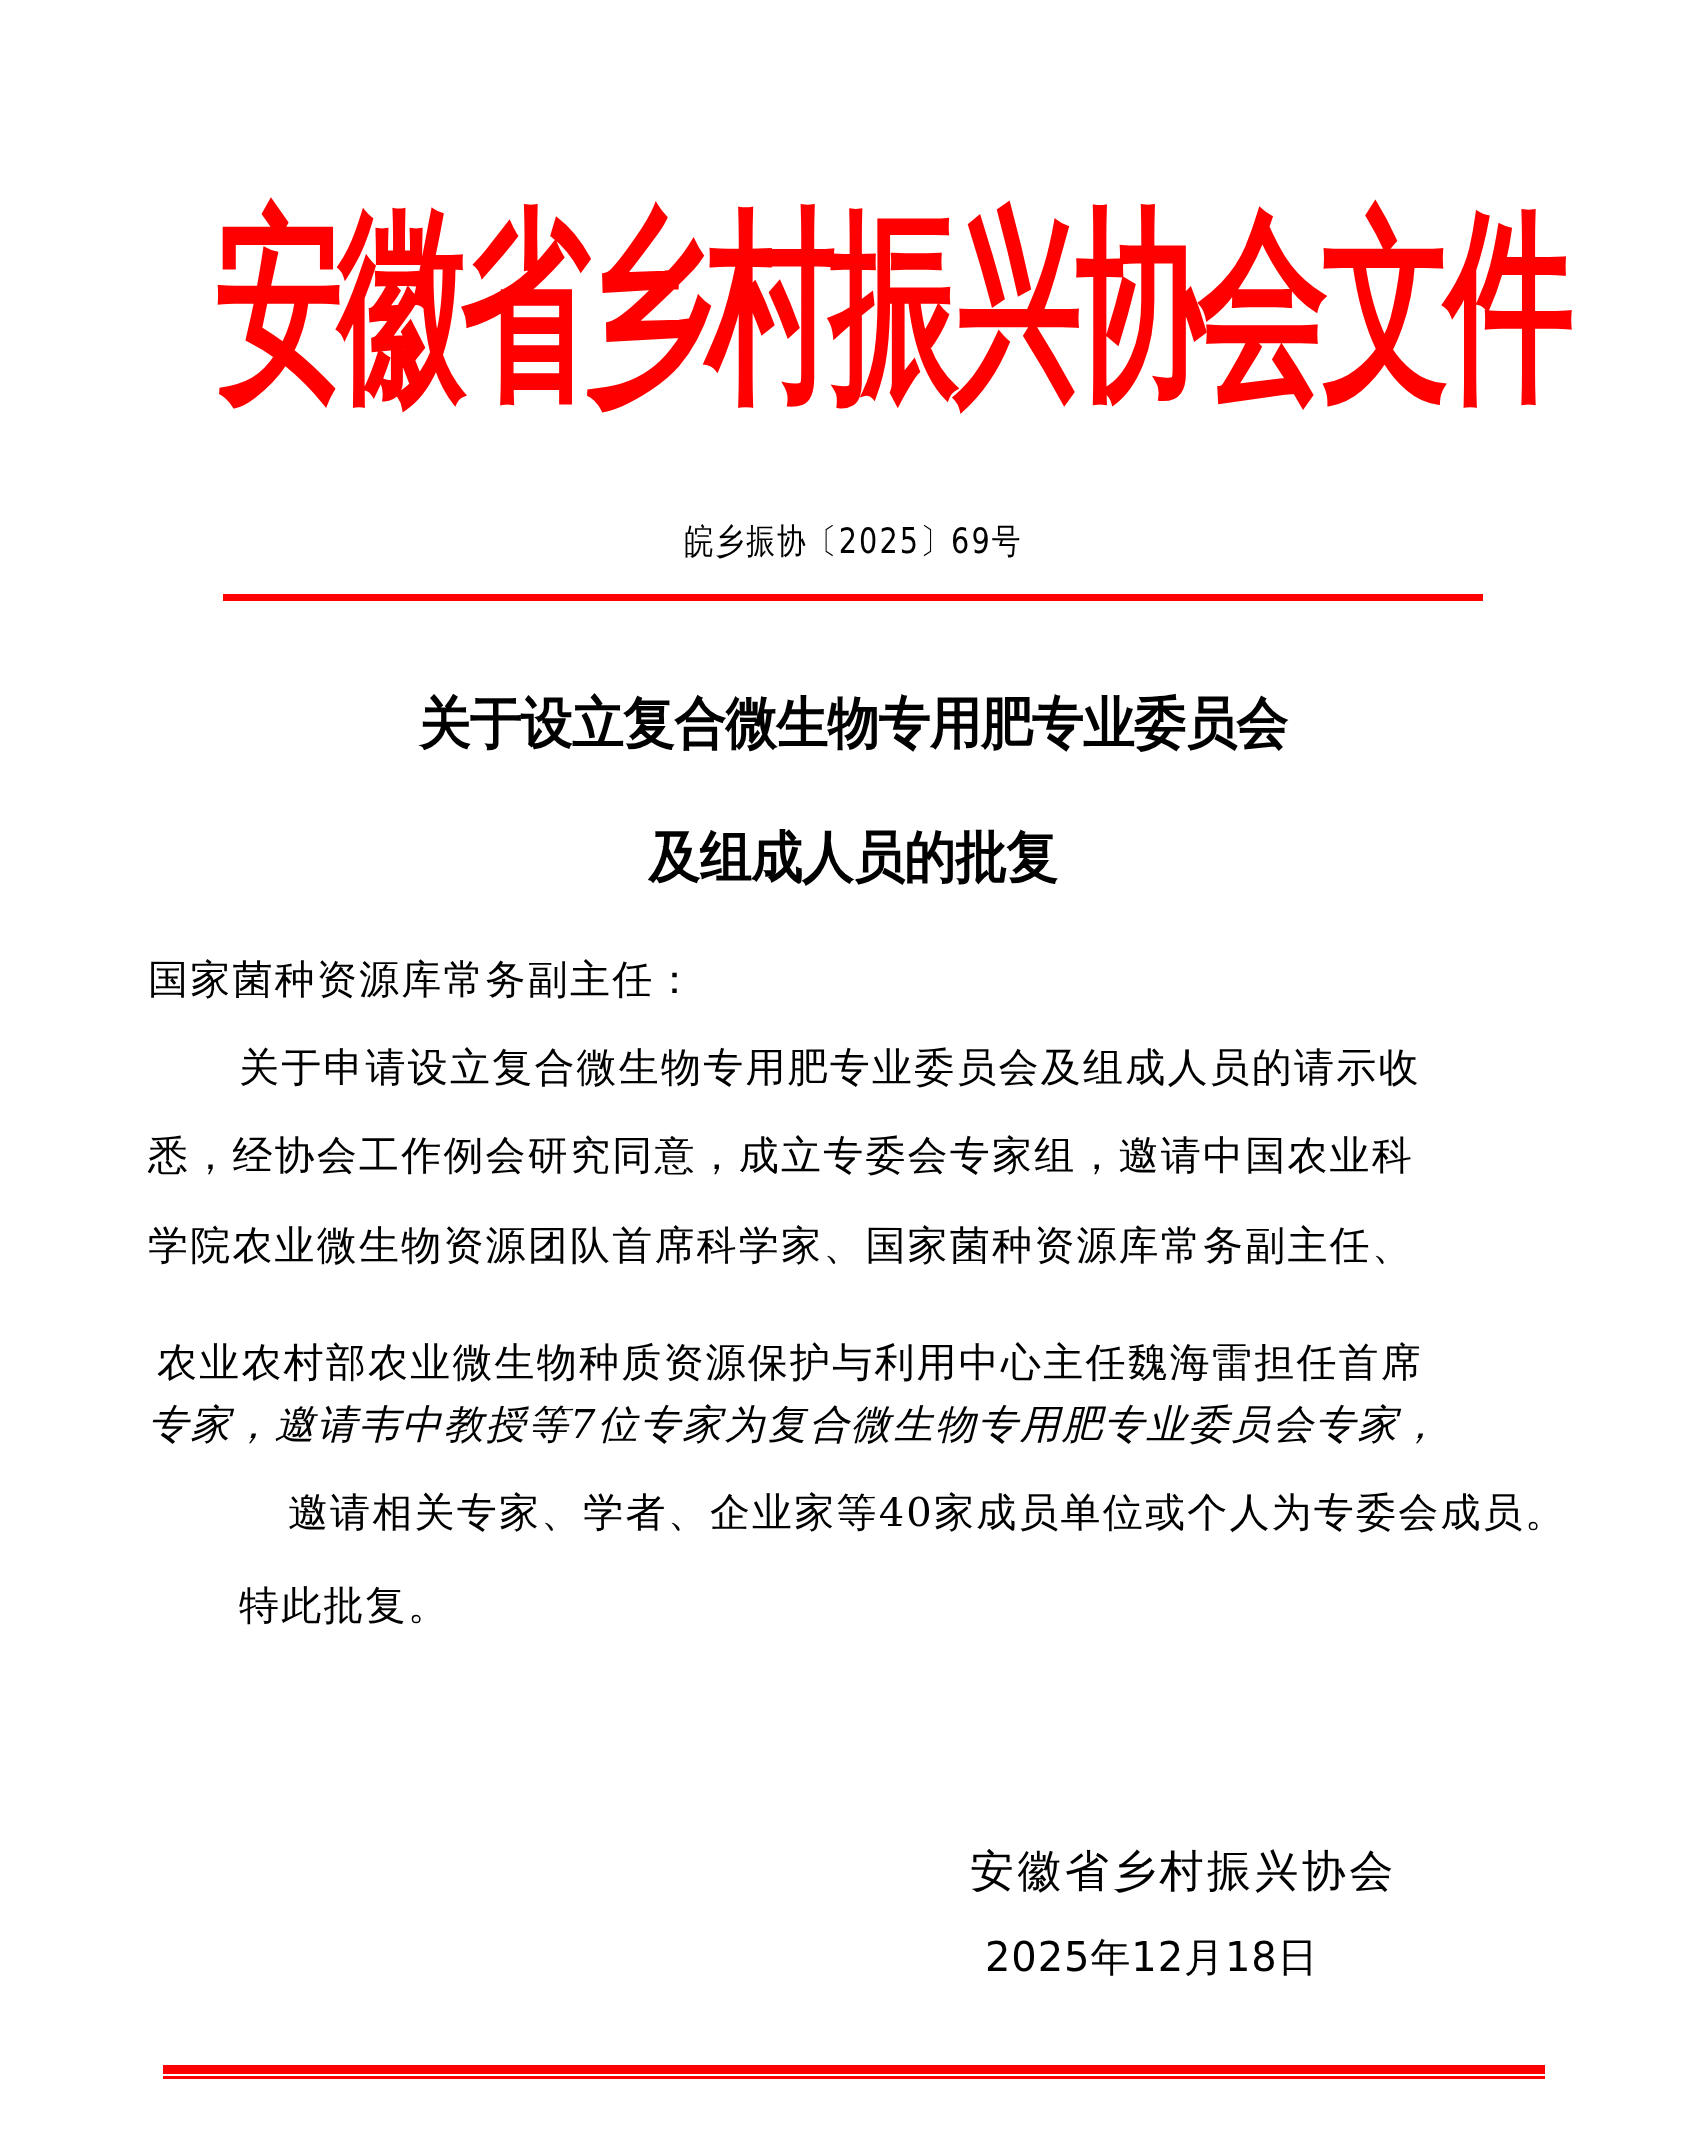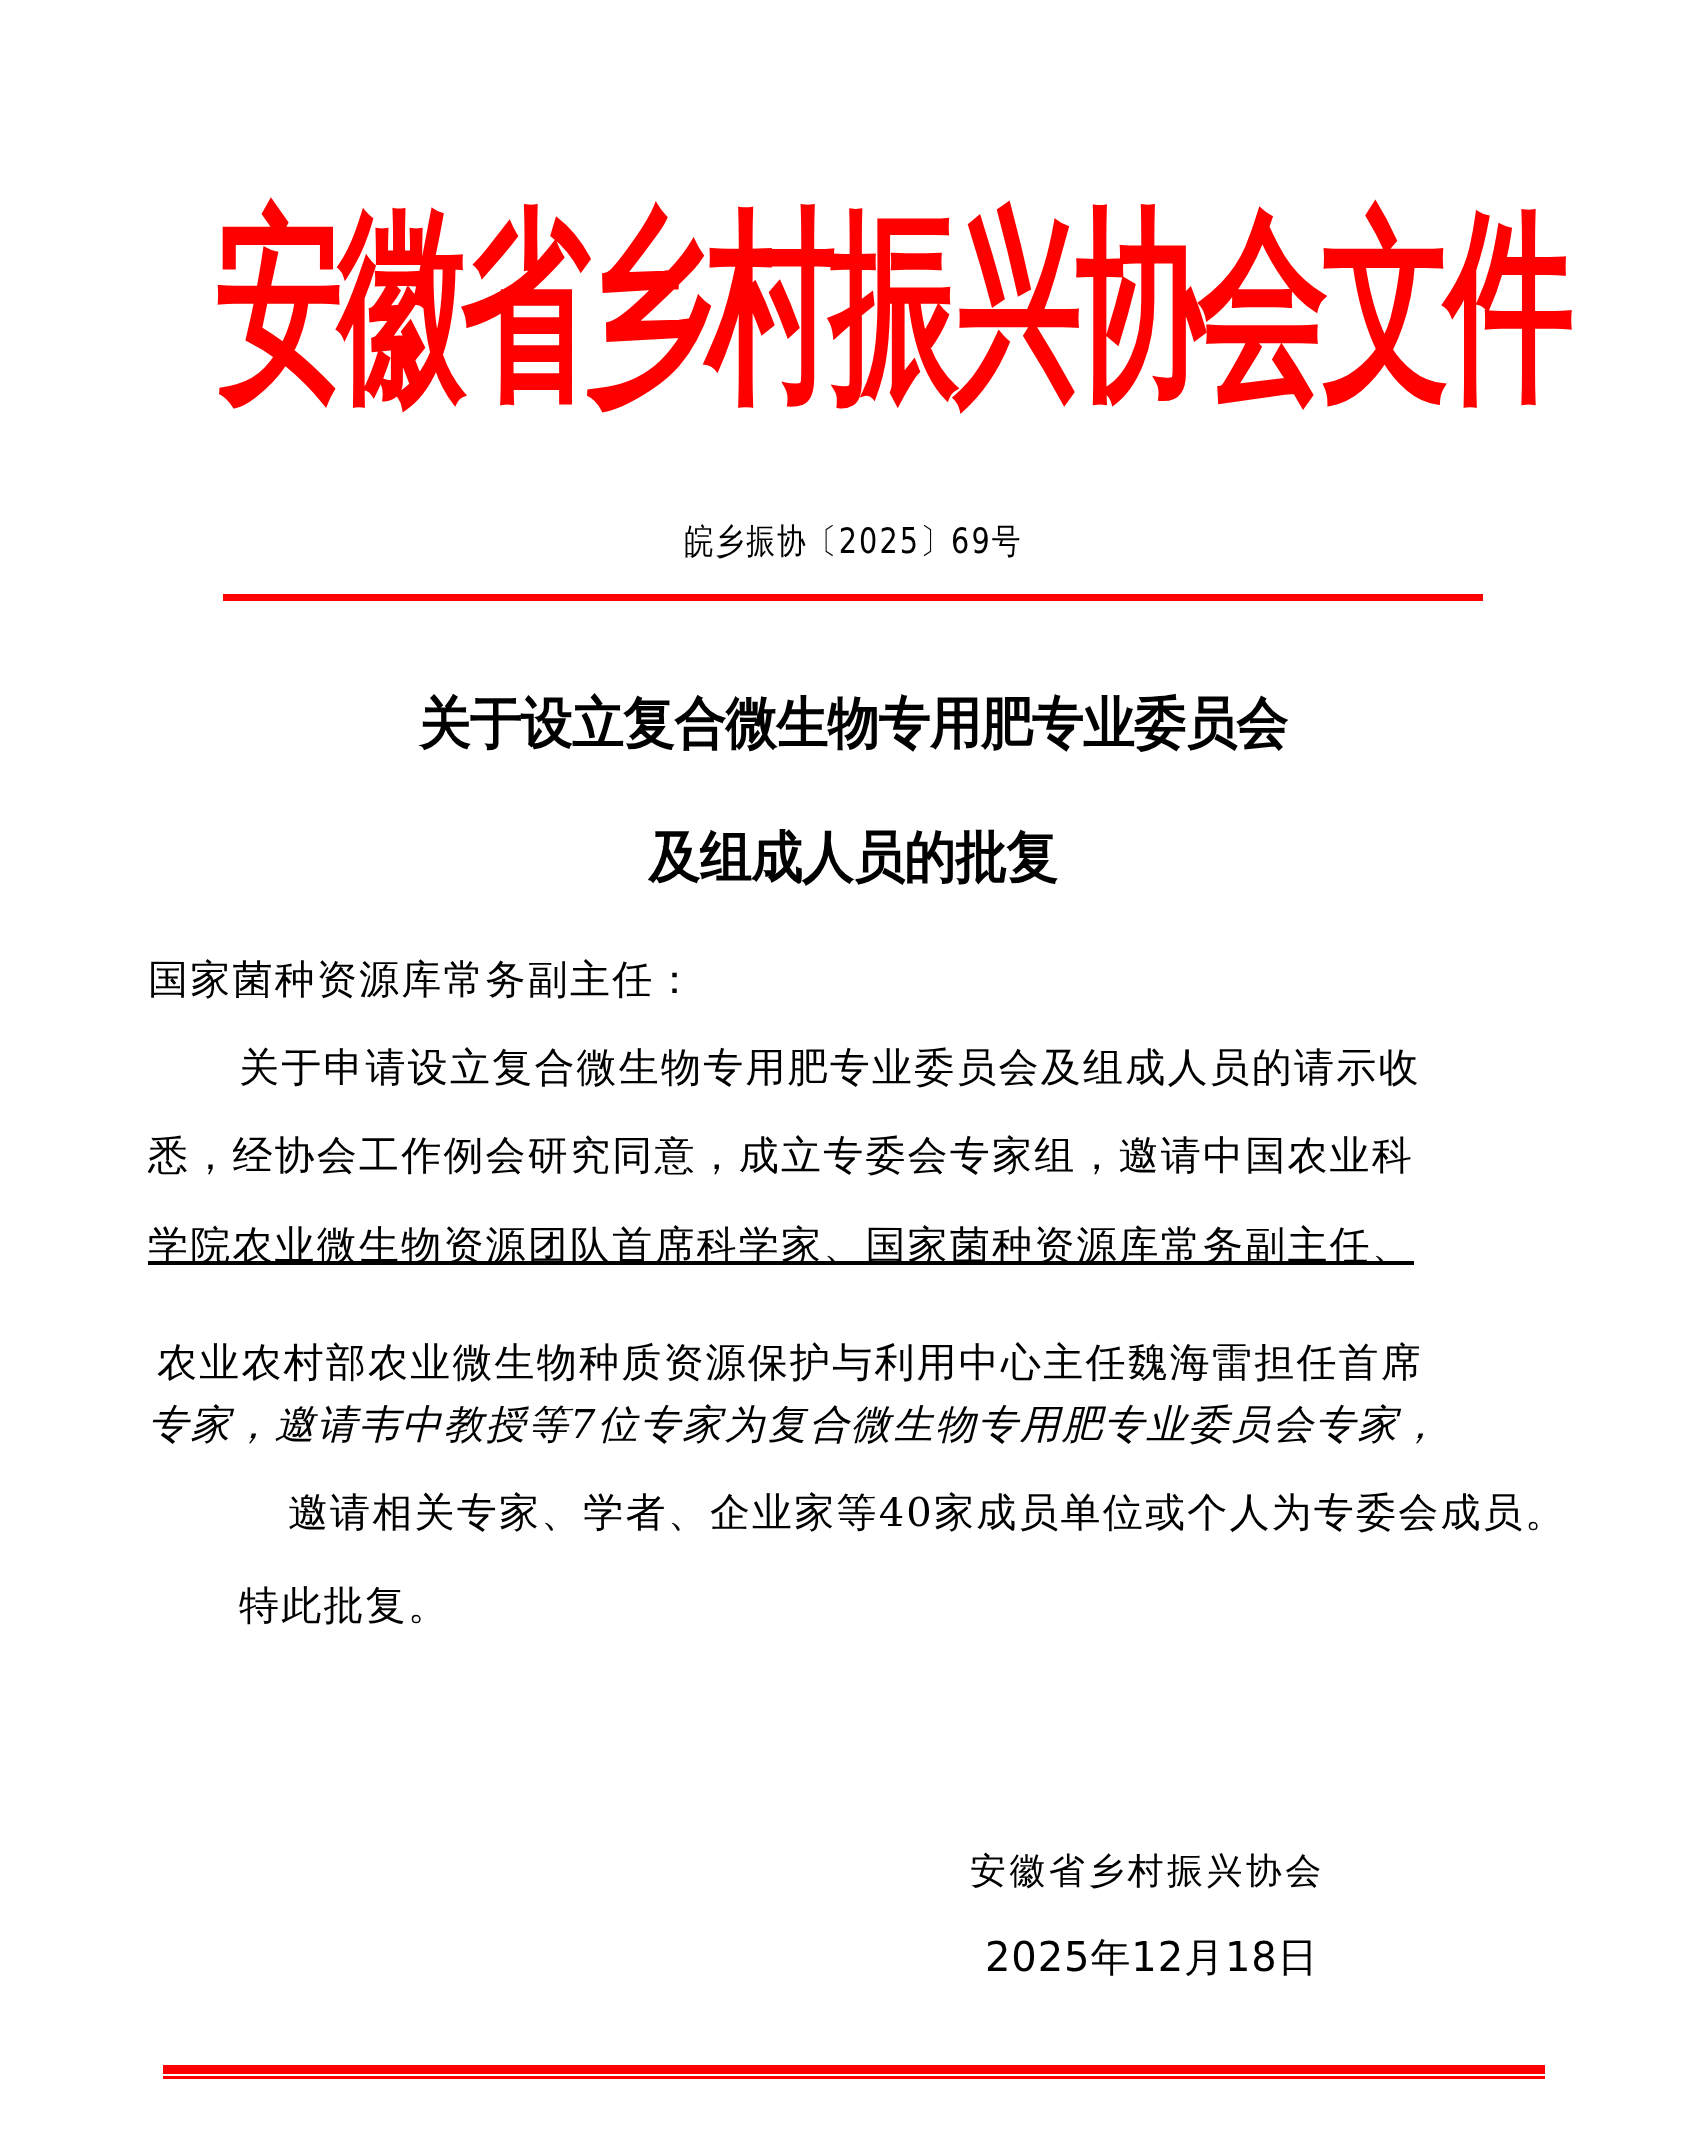--- a/index.html
+++ b/index.html
@@ -84,31 +84,31 @@
       font-size: 40px;
       line-height: 52px;
       white-space: nowrap;
       letter-spacing: 2.2px;
     }
     .salutation { top: 953px; }
     .para-line { width: 1419px; }
     .para-line.indent { left: 239px; }
     .l-0 { top: 1041px; }
     .l-1 { top: 1129px; }
-    .l-2 { top: 1219px; text-decoration: underline; }
+    .l-2 { top: 1219px; }
     .l-3 { top: 1336px; margin-left: 9px; }
     .l-4 { top: 1398px; font-style: italic; }
     .l-5 { top: 1486px; text-align: right; }
     .closing { top: 1579px; }
     .signer {
       position: absolute;
       left: 970px;
       top: 1845px;
       font-family: "DejaVu Serif", "Liberation Serif", serif;
-      font-size: 36px;
+      font-size: 44px;
       line-height: 52px;
       white-space: nowrap;
       letter-spacing: 3.4px;
     }
     .date {
       position: absolute;
       left: 985px;
       top: 1931px;
       font-family: "DejaVu Sans", "Liberation Sans", sans-serif;
       font-size: 40px;

